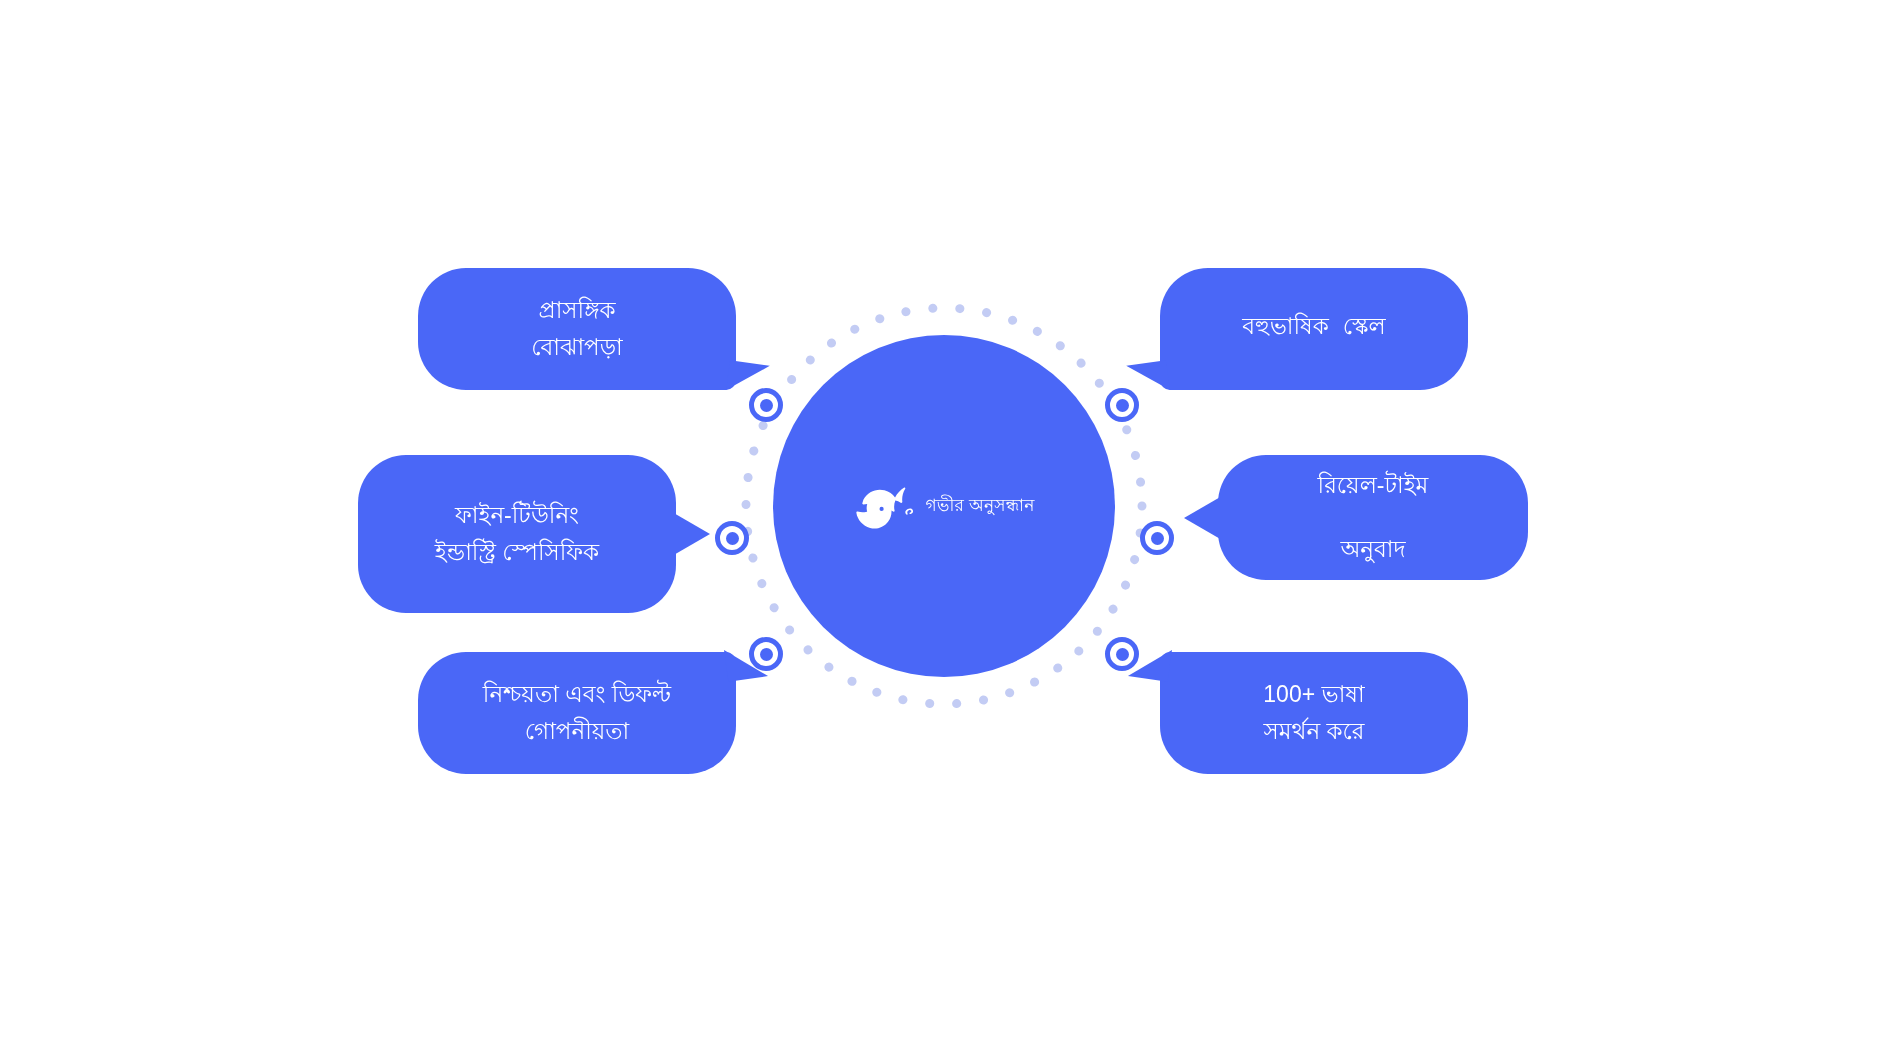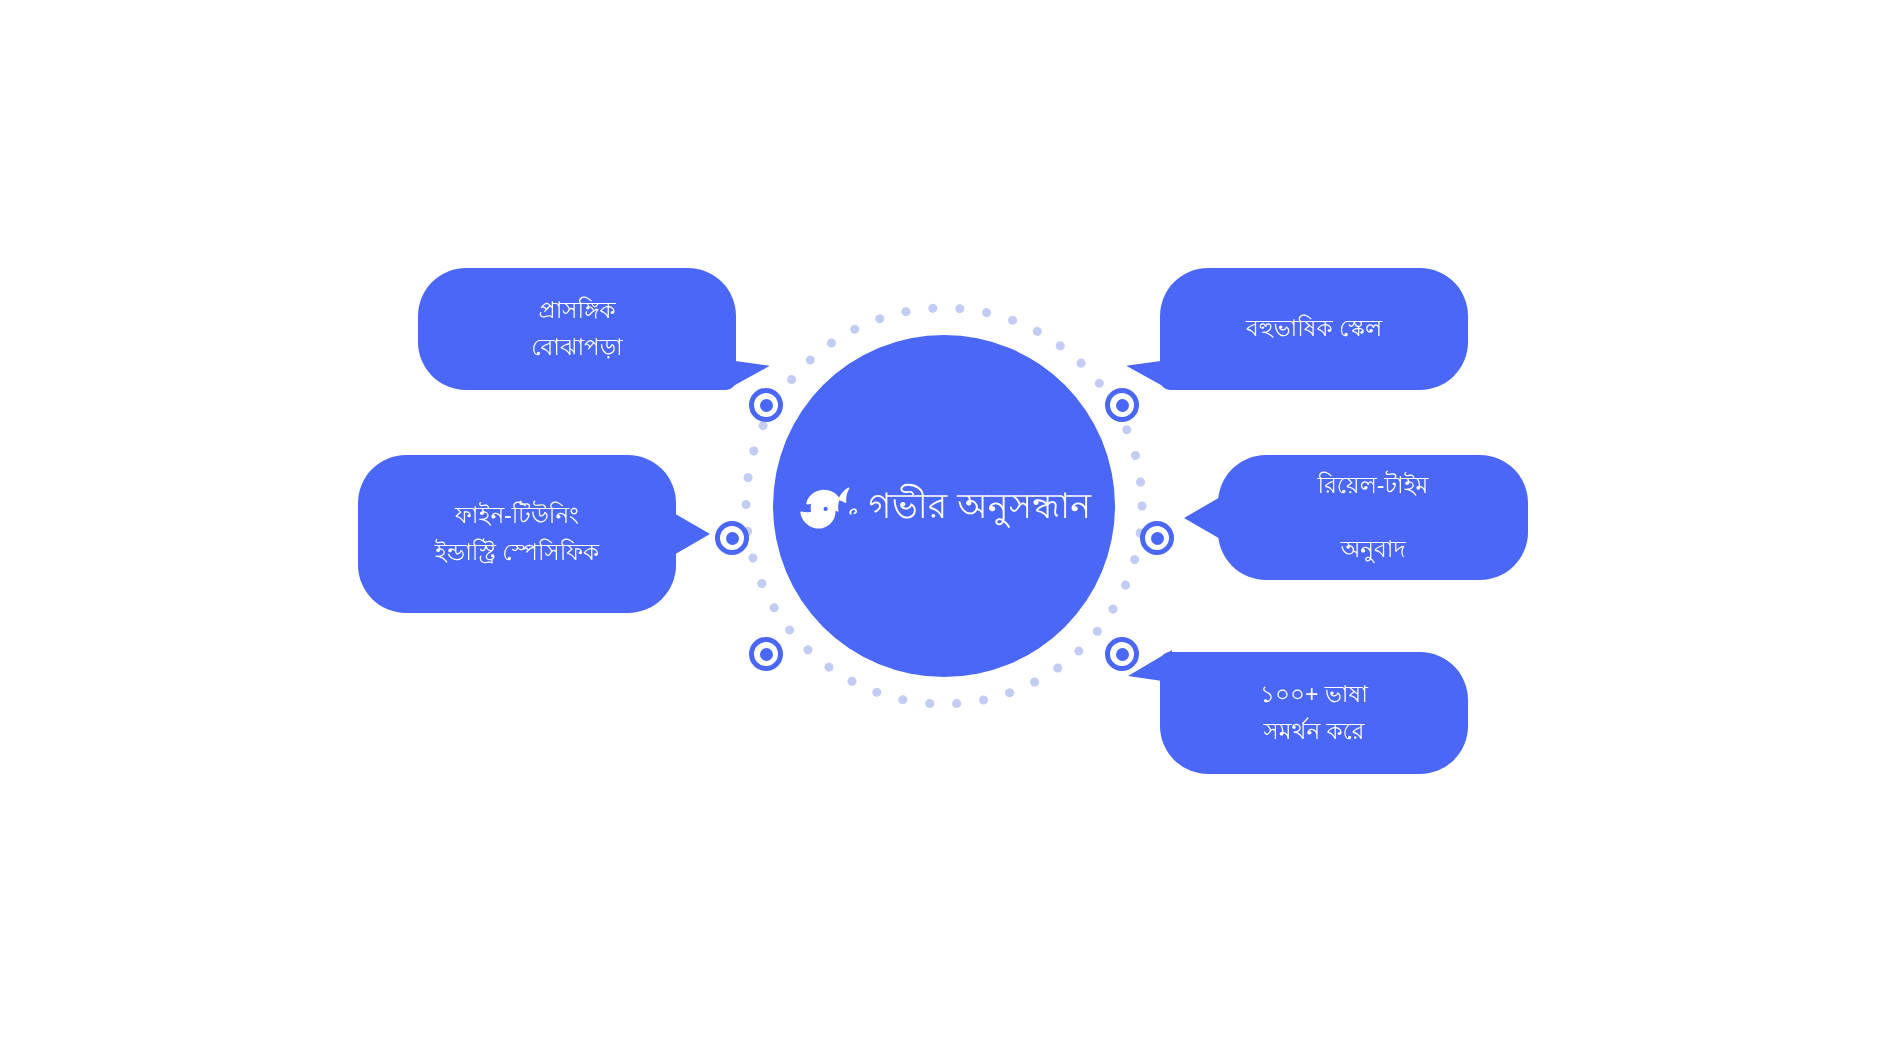--- a/index.html
+++ b/index.html
@@ -47,21 +47,21 @@
   }
   .hub-logo {
     width: 62px;
     height: 48px;
     flex: 0 0 auto;
     display: block;
     margin-top: 2px;
   }
   .hub-title {
     color: #ffffff;
-    font-size: 35px;
+    font-size: 17px;
     line-height: 1.15;
     letter-spacing: .2px;
     white-space: nowrap;
   }
 
   
   .node {
     position: absolute;
     width: 34px;
     height: 34px;
@@ -136,21 +136,21 @@
   .b-bl { left: 418px; top: 652px; width: 318px; height: 122px; border-top-right-radius: 10px; }
   .b-bl .tail {
     right: -28px; top: -2px;
     border-left: 40px solid #4a67f7;
     border-top: 32px solid transparent;
     transform: rotate(-8deg);
     transform-origin: left top;
   }
 
   
-  .b-tr { left: 1160px; top: 268px; width: 308px; height: 122px; border-bottom-left-radius: 10px; }
+  .b-tr { left: 1160px; top: 268px; width: 308px; height: 122px; border-bottom-left-radius: 10px; font-family: Liberation Mono, monospace; }
   .b-tr .tail {
     left: -30px; bottom: 0px;
     border-right: 40px solid #4a67f7;
     border-bottom: 30px solid transparent;
     transform: rotate(-8deg);
     transform-origin: right bottom;
   }
 
   .b-mr { left: 1218px; top: 455px; width: 310px; height: 125px; gap: 27px; }
   .b-mr .tail {
@@ -199,31 +199,36 @@
     <div class="line">প্রাসঙ্গিক</div>
     <div class="line">বোঝাপড়া</div>
   </div>
 
   <div class="bubble b-ml">
     <span class="tail"></span>
     <div class="line">ফাইন-টিউনিং</div>
     <div class="line">ইন্ডাস্ট্রি স্পেসিফিক</div>
   </div>
 
+  <div class="bubble b-bl">
+    <span class="tail"></span>
+    <div class="line">নিশ্চয়তা এবং ডিফল্ট</div>
+    <div class="line">গোপনীয়তা</div>
+  </div>
 
   <div class="bubble b-tr">
     <span class="tail"></span>
     <div class="line">বহুভাষিক স্কেল</div>
   </div>
 
   <div class="bubble b-mr">
     <span class="tail"></span>
     <div class="line">রিয়েল-টাইম</div>
     <div class="line">অনুবাদ</div>
   </div>
 
   <div class="bubble b-br">
     <span class="tail"></span>
-    <div class="line">১০০+ ভাষা</div>
+    <div class="line">100+ ভাষা</div>
     <div class="line">সমর্থন করে</div>
   </div>
 
 </div>
 
 </body></html>

